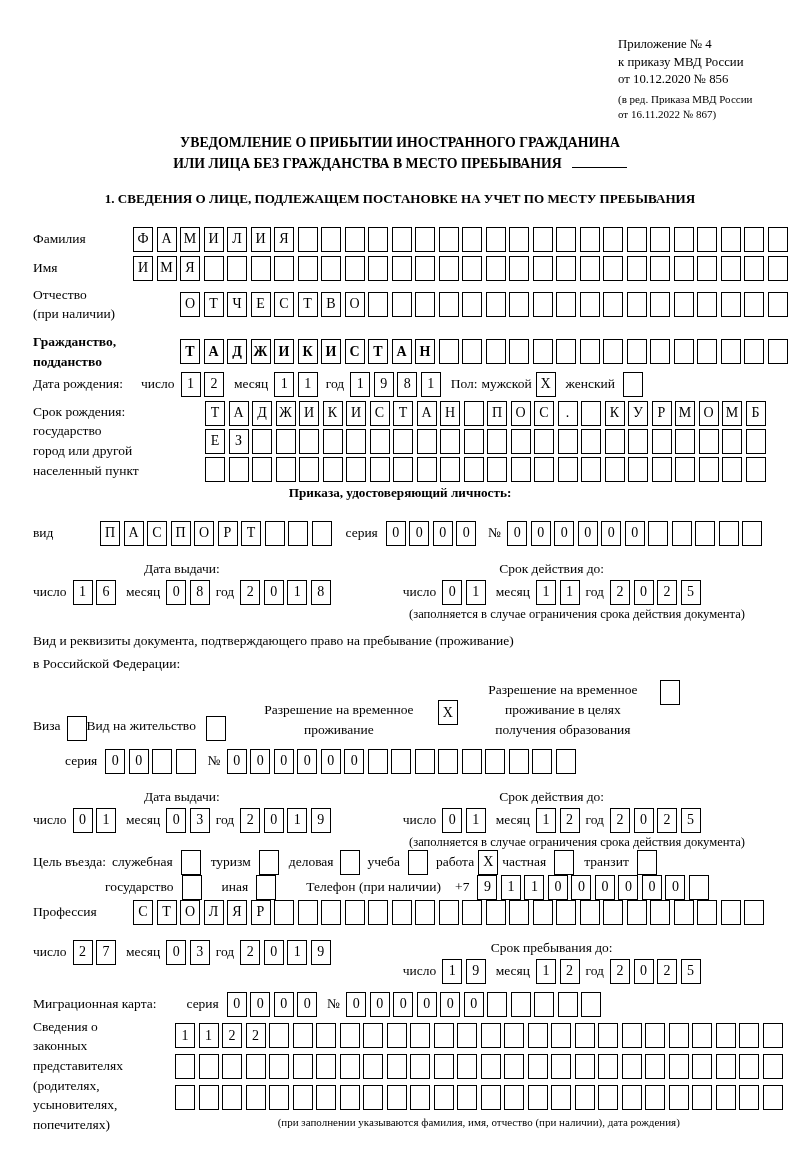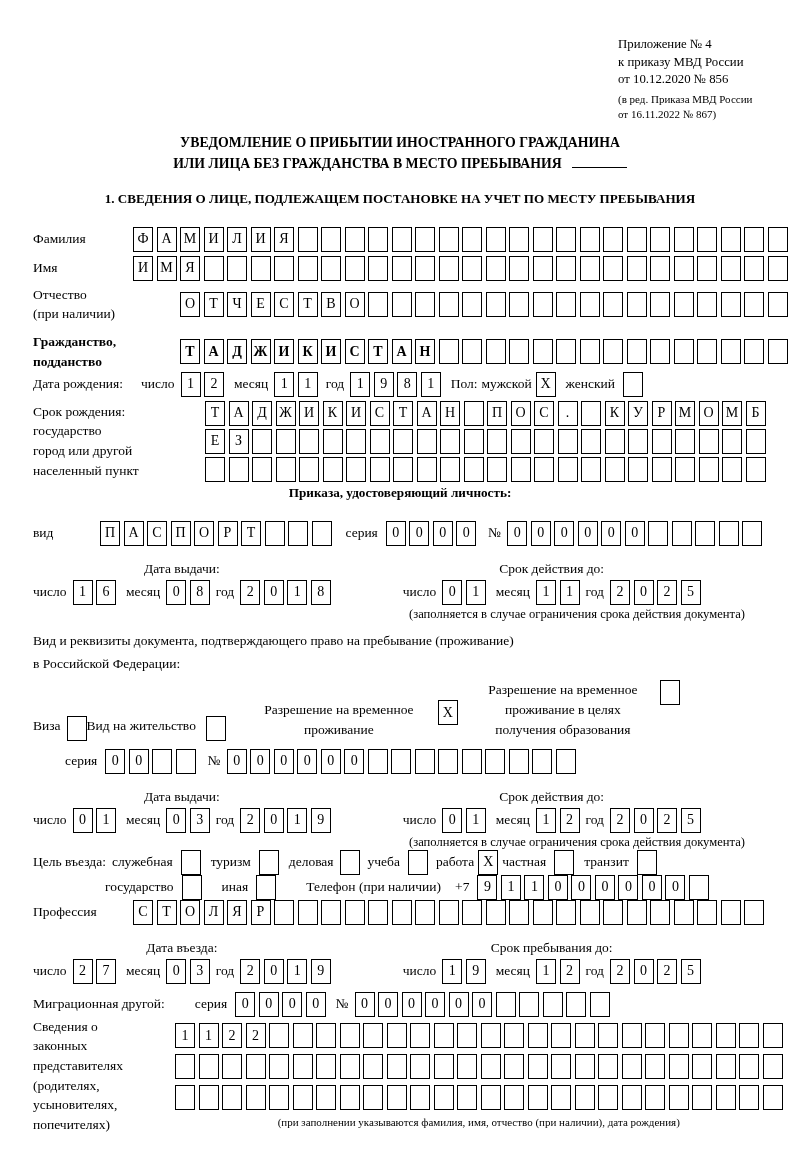--- a/index.html
+++ b/index.html
@@ -608,21 +608,20 @@
         <span class="box"></span>
         <span class="box"></span>
         <span class="box"></span>
         <span class="box"></span>
         <span class="box"></span>
       </span>
   </div>
 
   <div class="dpair">
     <div>
-      <div class="dghead">Дата въезда:</div>
       <div class="dgparts">
         <span class="lab">число</span>
         <span class="boxes">
             <span class="box">2</span>
             <span class="box">7</span>
           </span>
         <span class="lab ml4">месяц</span>
         <span class="boxes">
             <span class="box">0</span>
             <span class="box">3</span>
@@ -654,21 +653,21 @@
             <span class="box">2</span>
             <span class="box">0</span>
             <span class="box">2</span>
             <span class="box">5</span>
           </span>
       </div>
     </div>
   </div>
 
   <div class="frow mt8">
-    <span class="lab">Миграционная другой:</span>
+    <span class="lab">Миграционная карта:</span>
     <span class="lab ml30 mr8">серия</span>
     <span class="boxes">
         <span class="box">0</span>
         <span class="box">0</span>
         <span class="box">0</span>
         <span class="box">0</span>
       </span>
     <span class="lab ml10 mr6">№</span>
     <span class="boxes">
         <span class="box">0</span>

